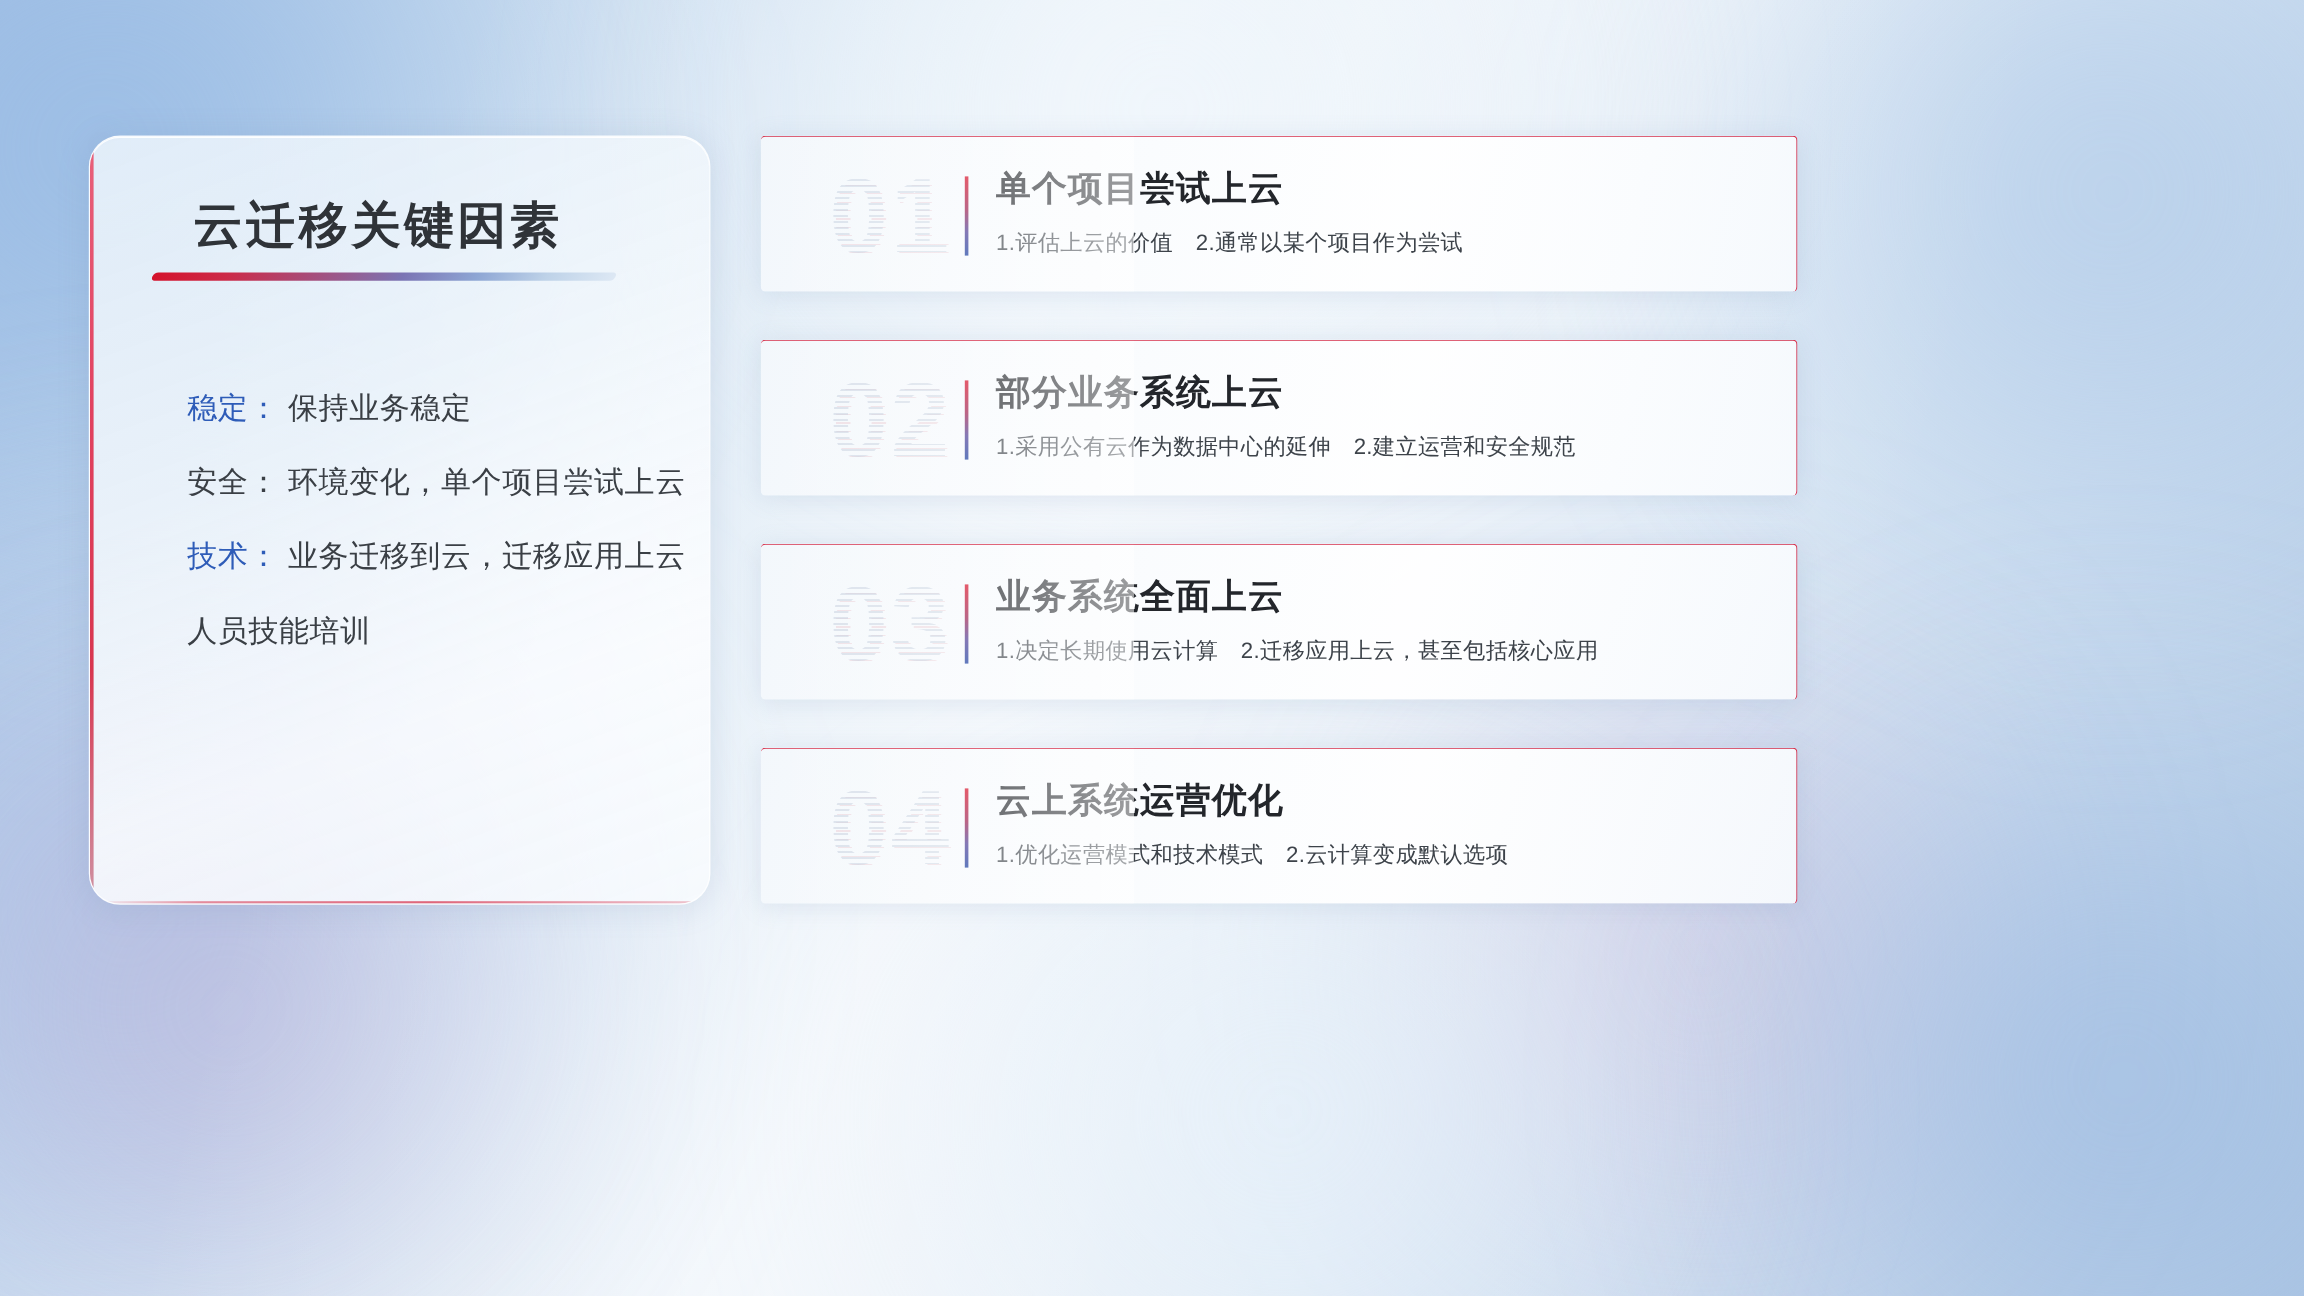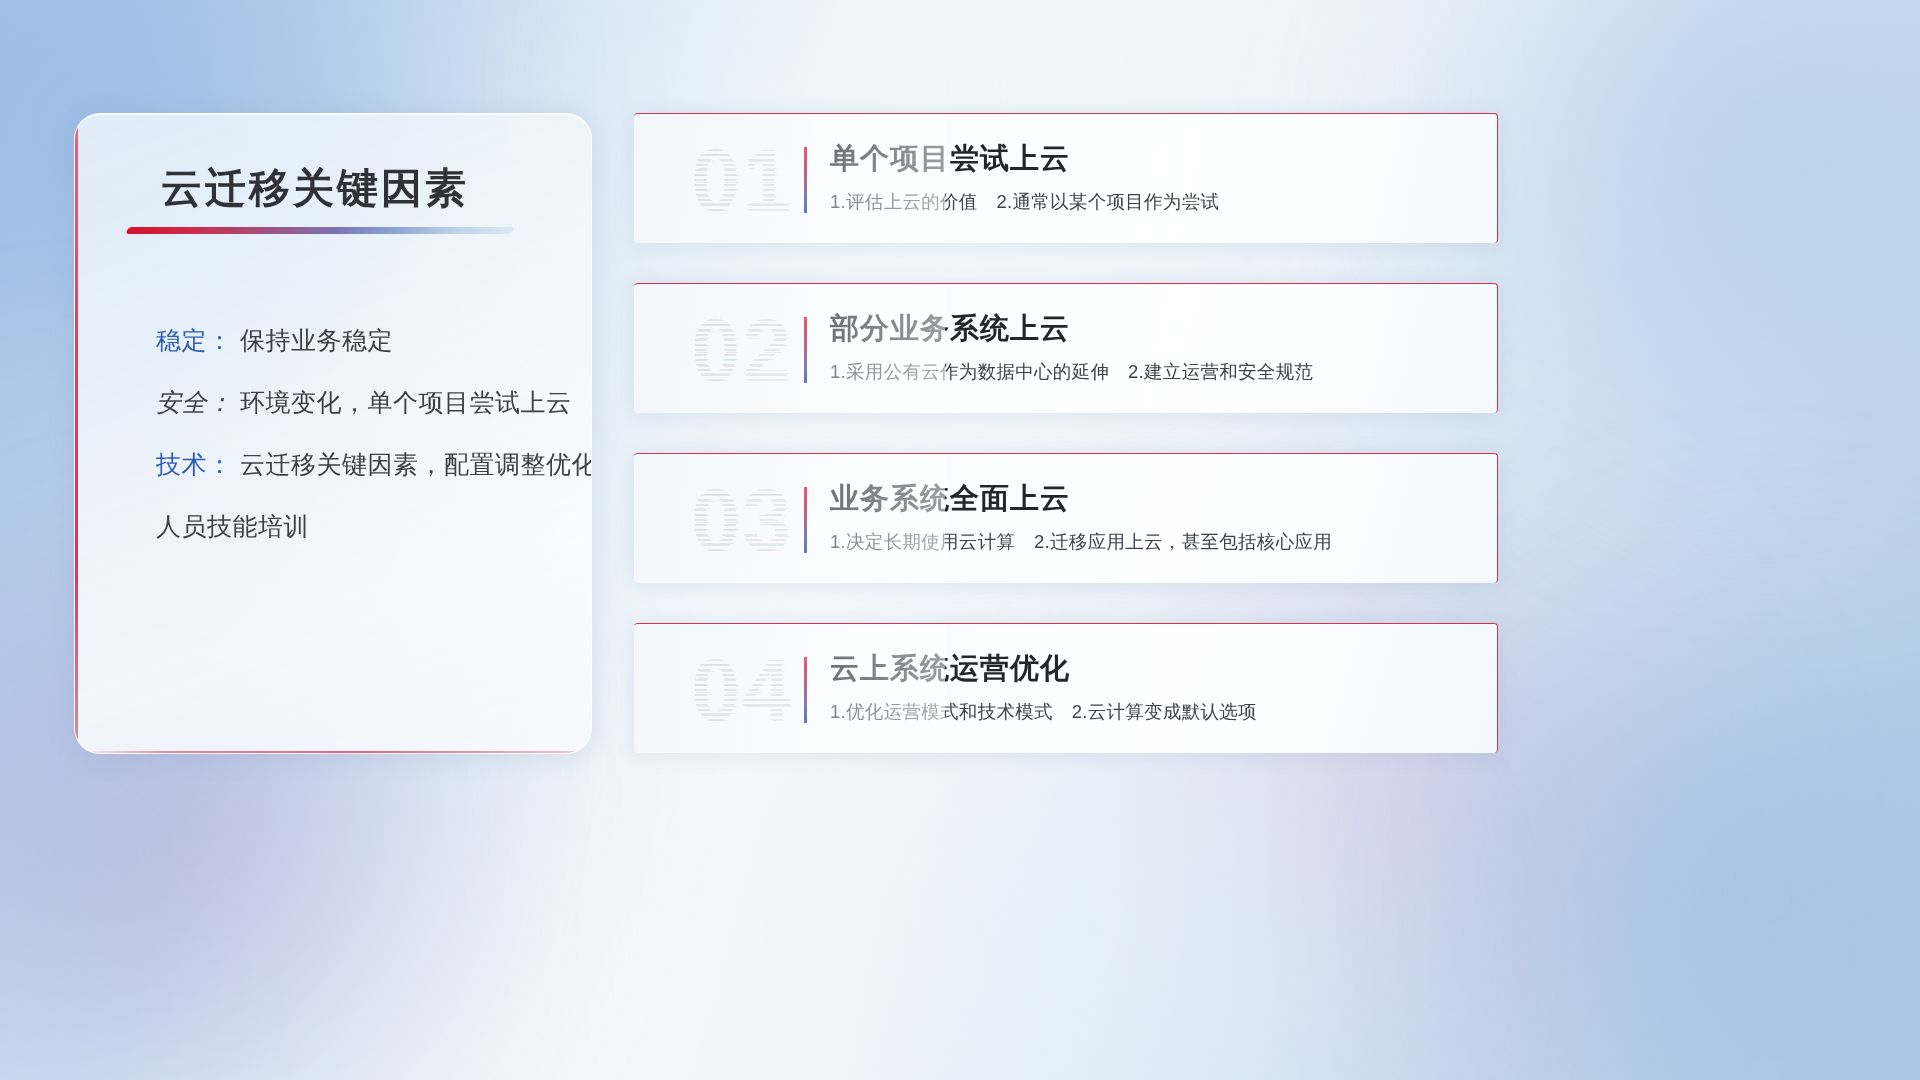--- a/index.html
+++ b/index.html
@@ -79,21 +79,21 @@
   }
   #factor-list{
     position:absolute; left:44px; top:195px; right:18px;margin-left:37px;
   }
   .factor-row{
     font-size:25px; line-height:62px; white-space:nowrap; color:#3a3f45;
     letter-spacing:.5px;
   }
   .factor-key{ font-weight:400; }
   .factor-key.accent{ color:#2e5cb8; }
-  .factor-key.plain{ color:#3a3f45;font-style:italic; }
+  .factor-key.plain{ color:#3a3f45; }
   .factor-val{ color:#3a3f45; }
   .factor-row.cont{ color:#3a3f45; }
 
   
   #card-list{ position:absolute; left:634px; top:113px; width:864px; }
   .step-card{
     position:relative; height:130px; margin-bottom:40px;
     border-radius:4px;
     background:linear-gradient(103deg, rgba(244,248,252,.92) 0%, rgba(250,252,254,.95) 34%,
                rgba(255,255,255,.96) 62%, rgba(248,251,254,.93) 100%);
@@ -169,21 +169,21 @@
       <div class="factor-row">
         <span class="factor-key accent">稳定：</span>
         <span class="factor-val">保持业务稳定</span>
       </div>
       <div class="factor-row">
         <span class="factor-key plain">安全：</span>
         <span class="factor-val">环境变化，单个项目尝试上云</span>
       </div>
       <div class="factor-row">
         <span class="factor-key accent">技术：</span>
-        <span class="factor-val">云迁移关键因素，配置调整优化</span>
+        <span class="factor-val">业务迁移到云，迁移应用上云</span>
       </div>
       <div class="factor-row cont">人员技能培训</div>
     </div>
   </section>
 
   <section id="card-list">
 
     <article class="step-card">
       <div class="card-num-shadow">01</div>
       <div class="card-num">01</div>

